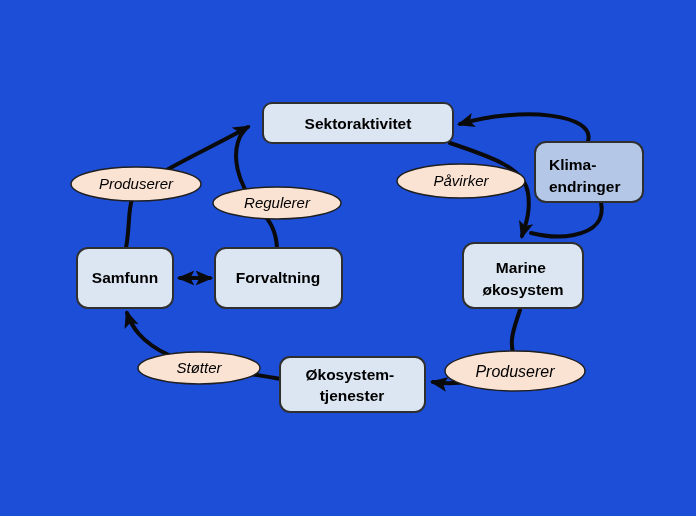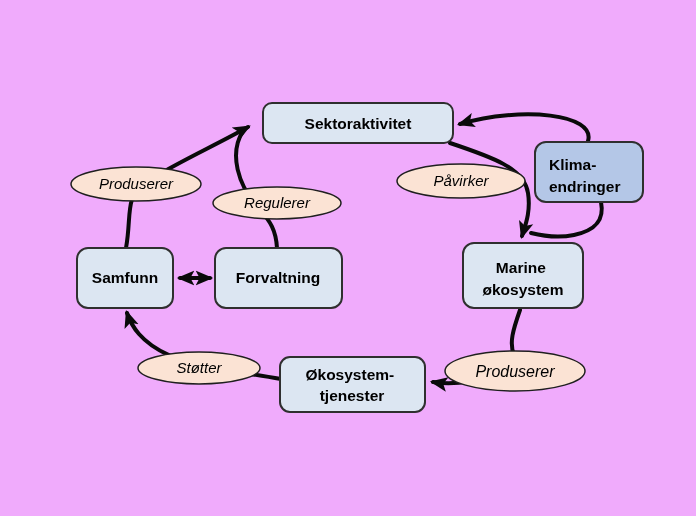--- a/index.html
+++ b/index.html
@@ -5,21 +5,21 @@
   html, body {
     margin: 0;
     padding: 0;
     background: #ffffff;
     font-family: "Liberation Sans", sans-serif;
   }
   .canvas {
     position: relative;
     width: 696px;
     height: 516px;
-    background: #f0abfc;
+    background: #1d4ed8;
     overflow: hidden;
     text-decoration: underline;
   }
   svg { display: block; }
   .edge {
     fill: none;
     stroke: #0a0a0a;
     stroke-width: 4;
     stroke-linecap: round;
   }

